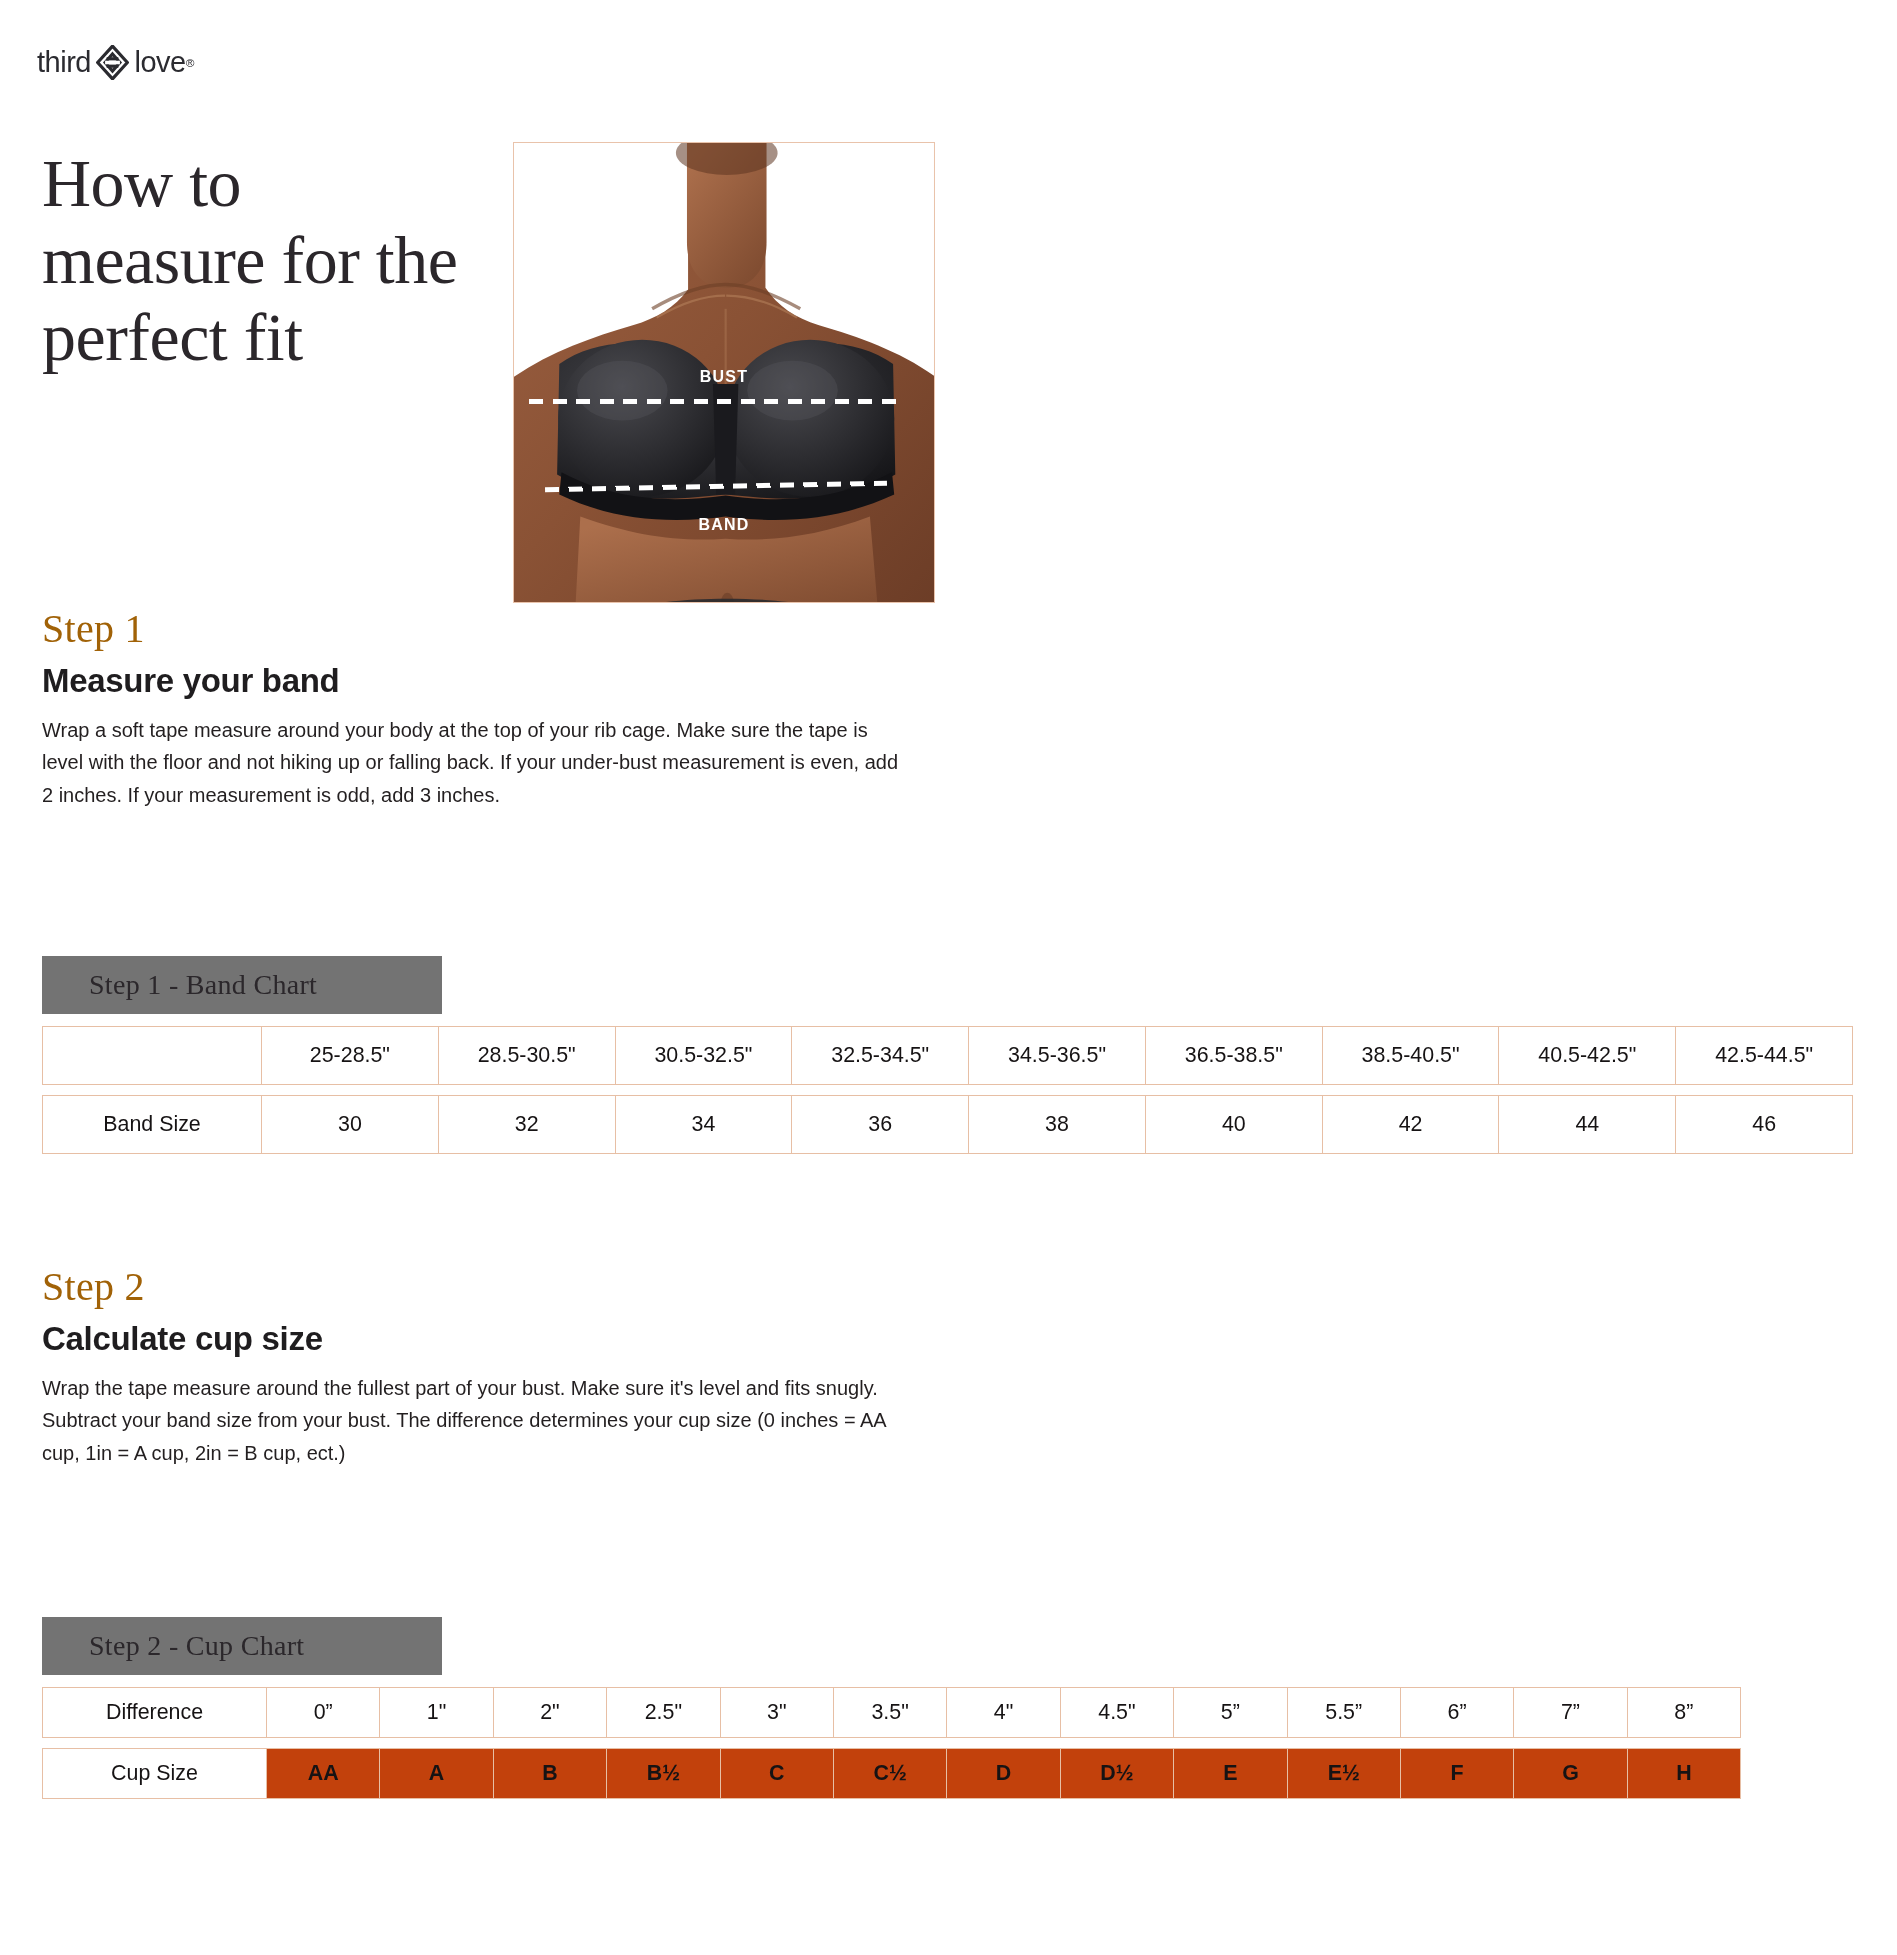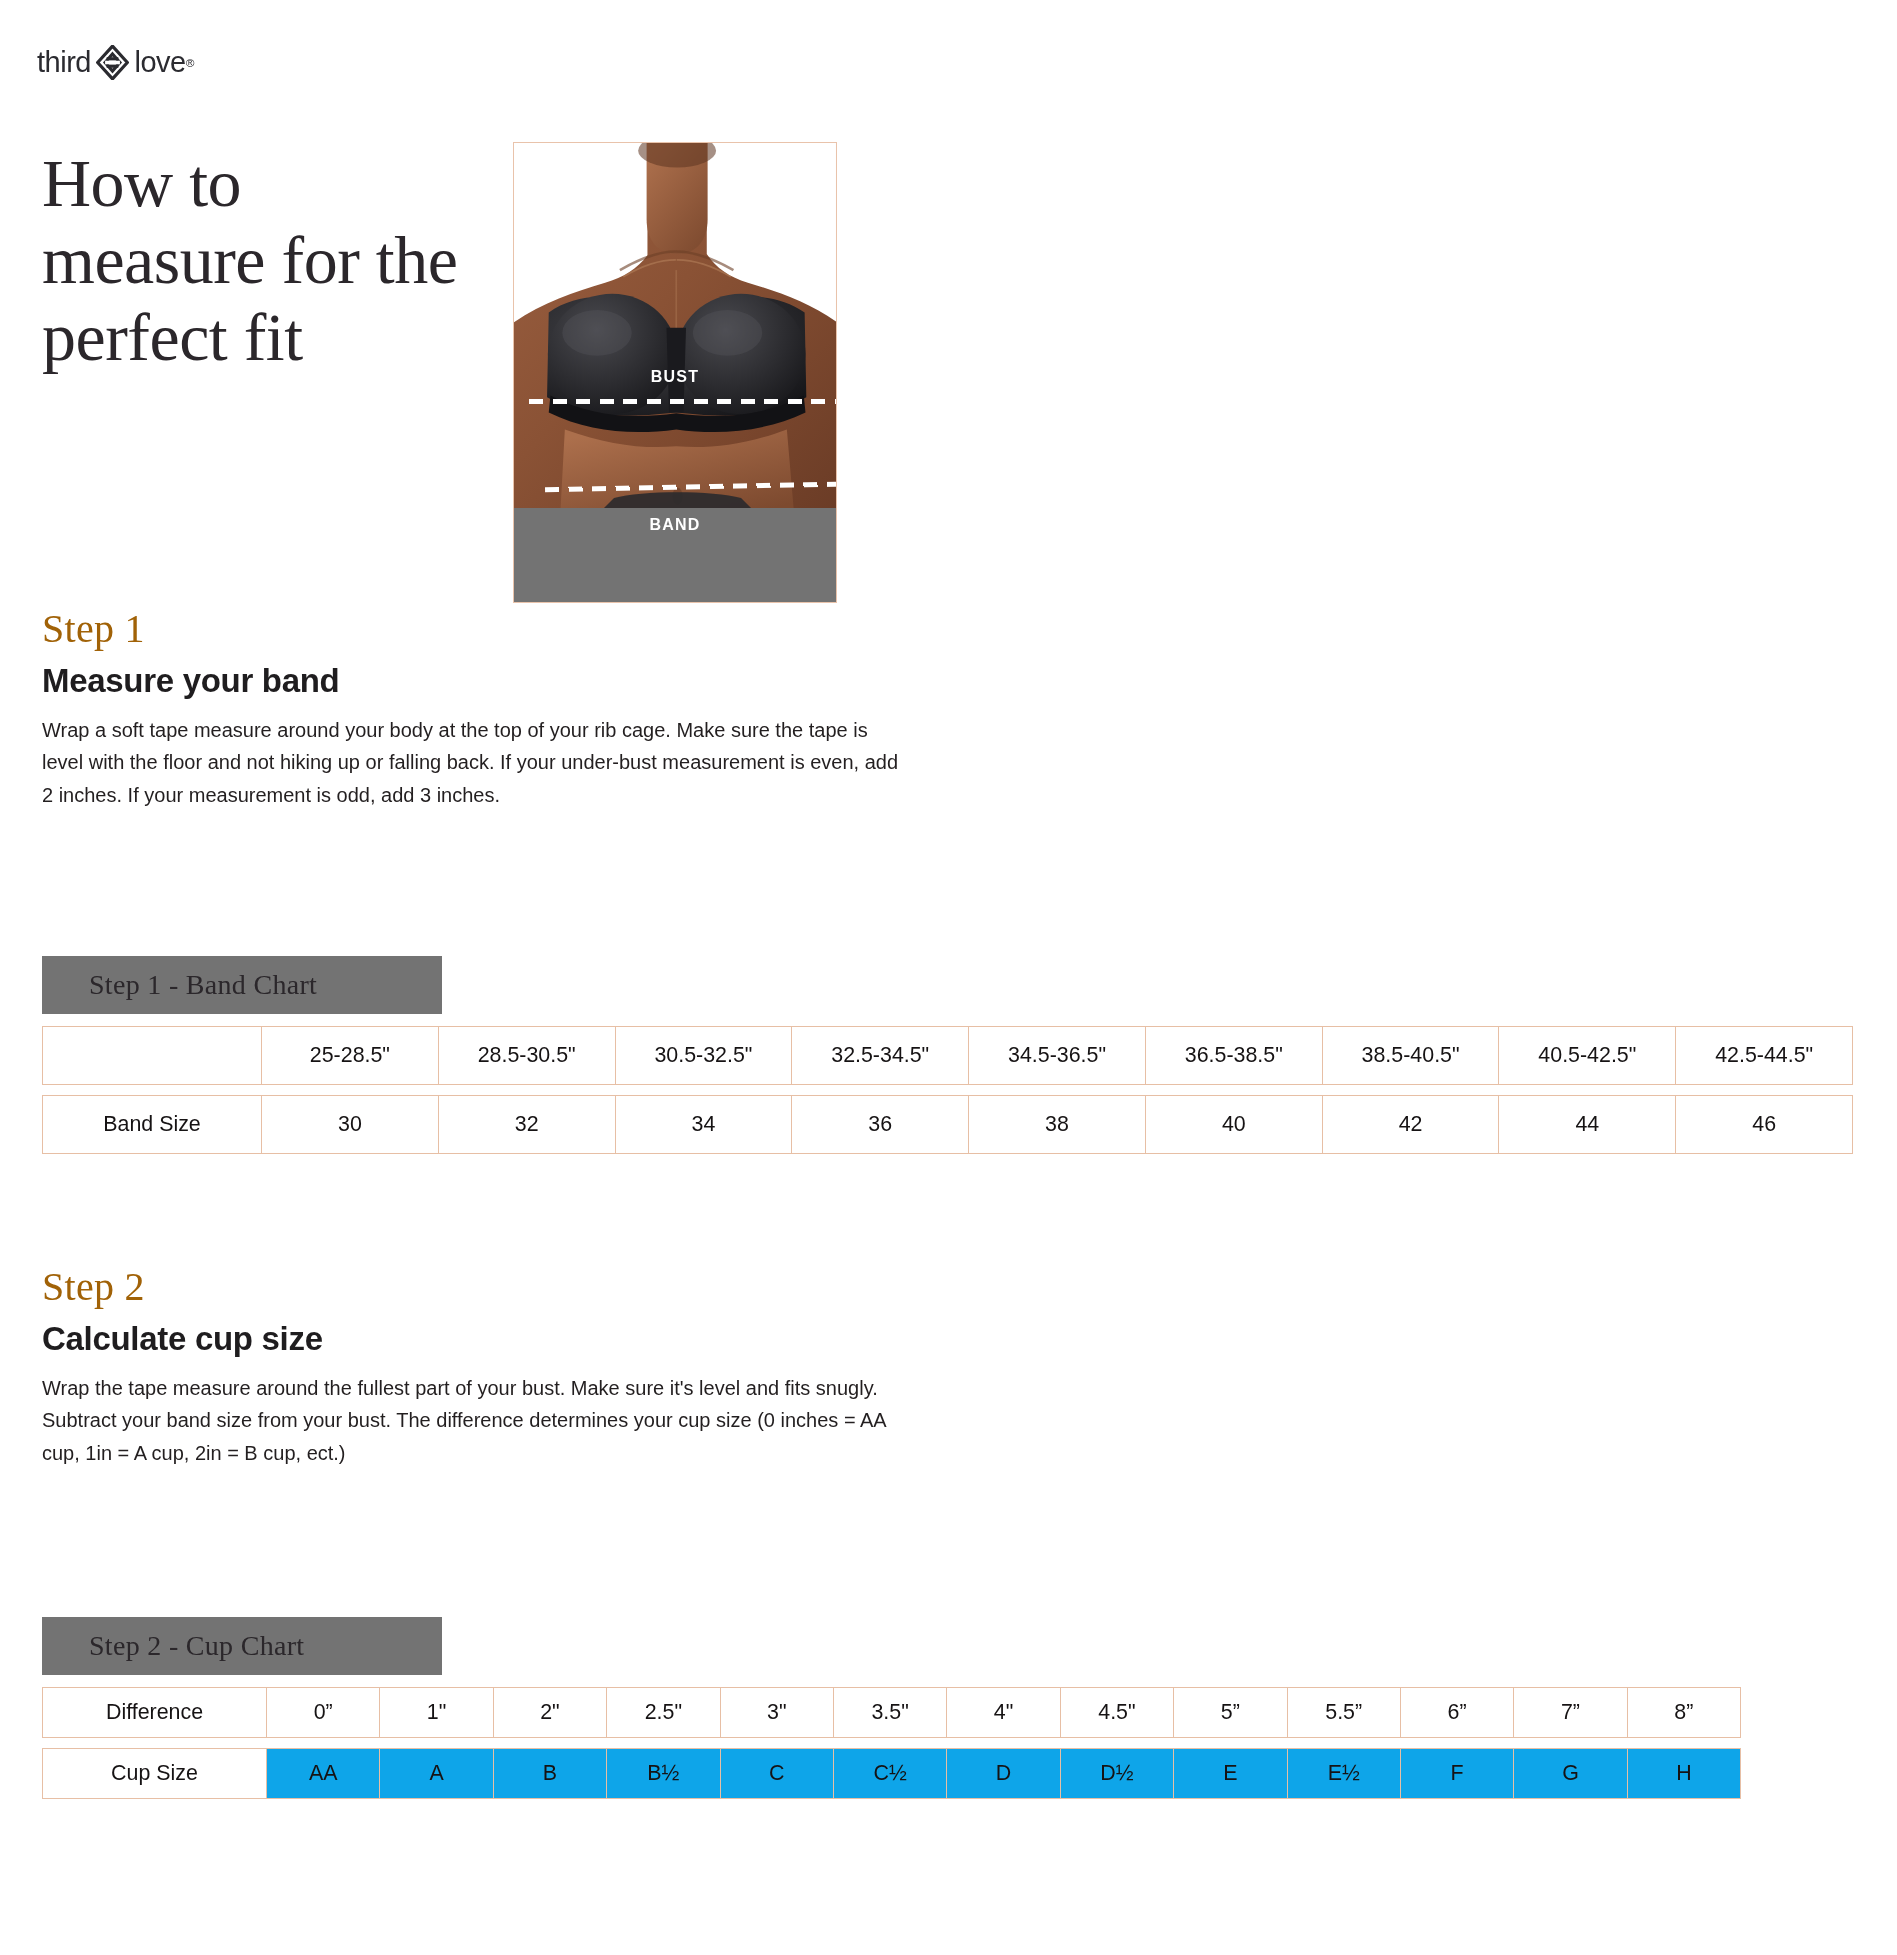--- a/index.html
+++ b/index.html
@@ -59,21 +59,21 @@
     font-weight: 400;
     color: #2b272b;
     letter-spacing: -0.5px;
   }
 
   
   .photo {
     position: absolute;
     left: 513px;
     top: 142px;
-    width: 324px;
+    width: 422px;
     height: 461px;
     border: 1.6px solid #e9c3ab;
     background: #737373;
     overflow: hidden;
   }
   .photo-canvas { position: absolute; inset: 0; }
 
   .ph-label {
     position: absolute;
     color: #ffffff;
@@ -167,21 +167,21 @@
 
   
   .band-chart .crow { height: 59px; }
   .band-chart .cell.label { width: 219px; flex: none; }
   .band-chart .cell.val { flex: 1 1 0; }
 
   
   .cup-chart .crow { width: 1699px; height: 51px; }
   .cup-chart .cell.label { width: 224px; flex: none; }
   .cup-chart .cell.val { flex: 1 1 0; }
-  .cup-chart .crow.shaded .cell.val { background: #0ea5e9; }
+  .cup-chart .crow.shaded .cell.val { background: #c2410c; font-weight: bold; }
 </style>
 </head>
 <body>
 
 <div class="logo-wrap">
   <span class="logo-text">third</span>
   <span class="logo-mark">
     <svg width="33" height="35" viewBox="0 0 62 66">
       <path d="M31 2 L59 33 L31 64 L3 33 Z" fill="none" stroke="#2b2b30" stroke-width="6"></path>
       <path d="M31 17 L45 33 L31 49 L17 33 Z" fill="none" stroke="#2b2b30" stroke-width="6"></path>

